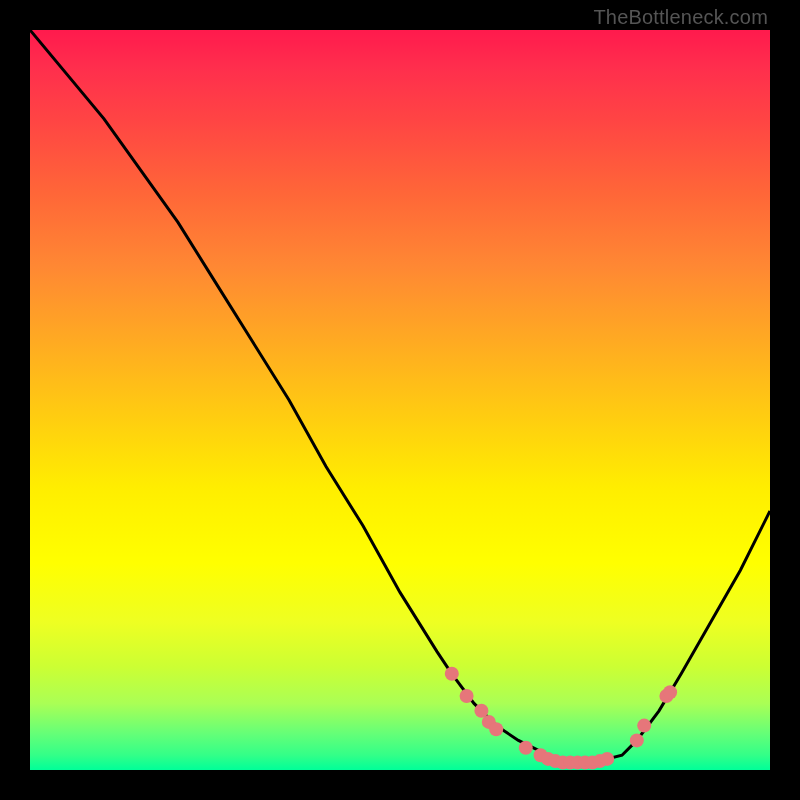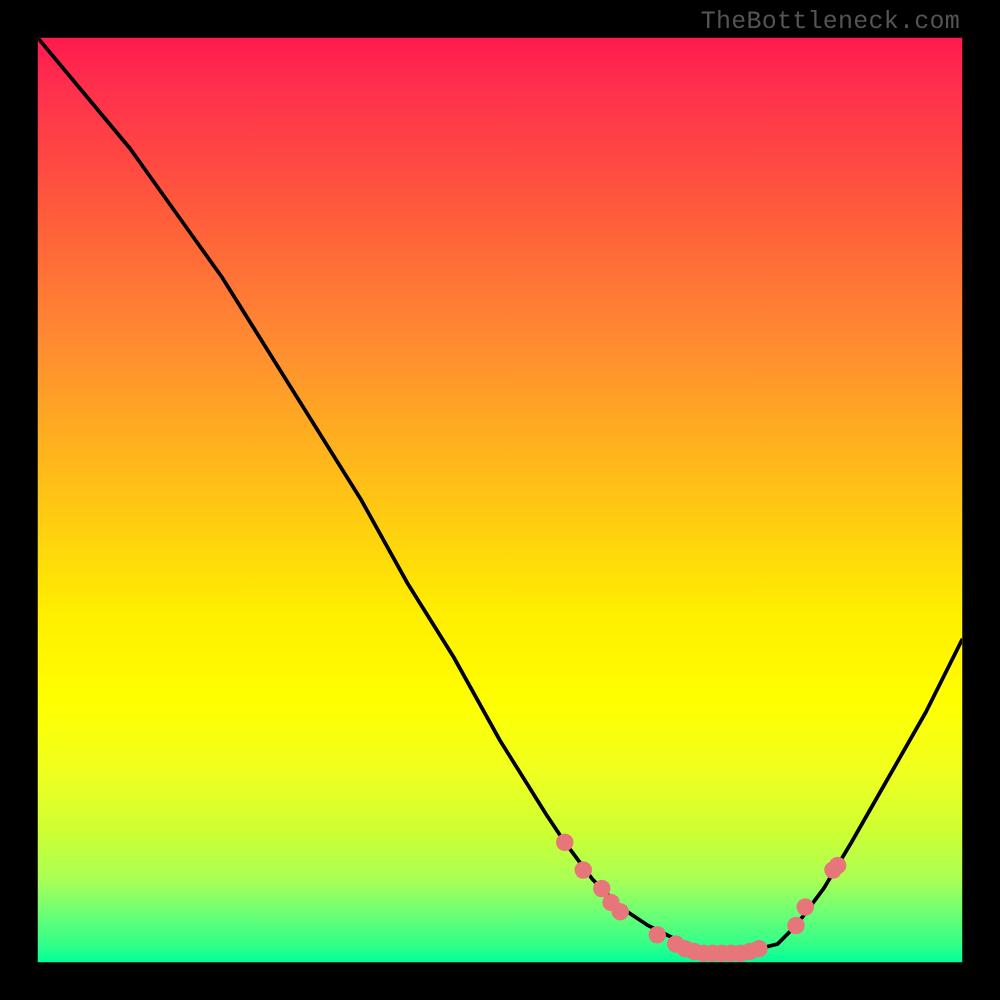--- a/index.html
+++ b/index.html
@@ -1,17 +1,17 @@
 <!DOCTYPE html>
 <html><head>
 <meta charset="utf-8">
 <style>
   * { margin: 0; padding: 0; box-sizing: border-box; }
   body { background: #000; width: 800px; height: 800px; overflow: hidden; font-family: Arial, sans-serif; }
-  .container { position: relative; width: 800px; height: 800px; background: #000; font-family: Liberation Mono, monospace; }
+  .container { position: relative; width: 800px; height: 800px; background: #000; }
   .plot-area {
     position: absolute;
     left: 30px;
     top: 30px;
     width: 740px;
     height: 740px;
     overflow: hidden;
   }
   .gradient-bg {
     position: absolute;

